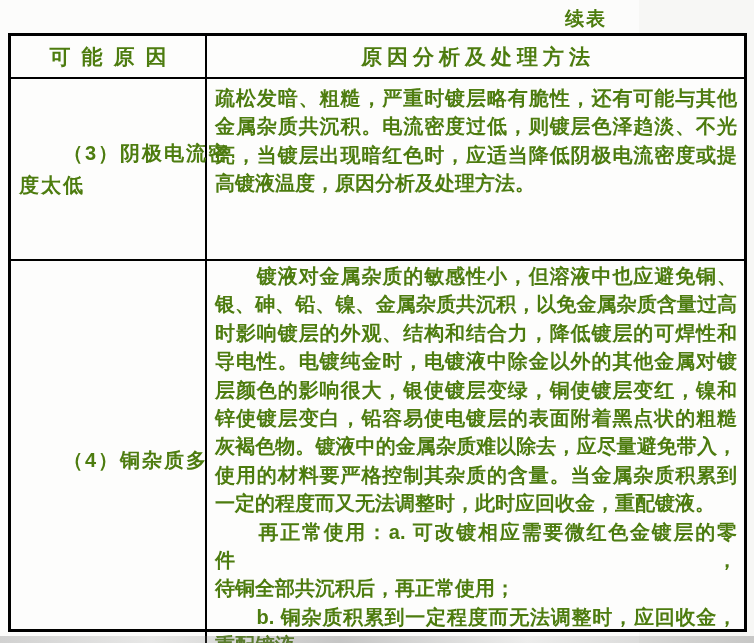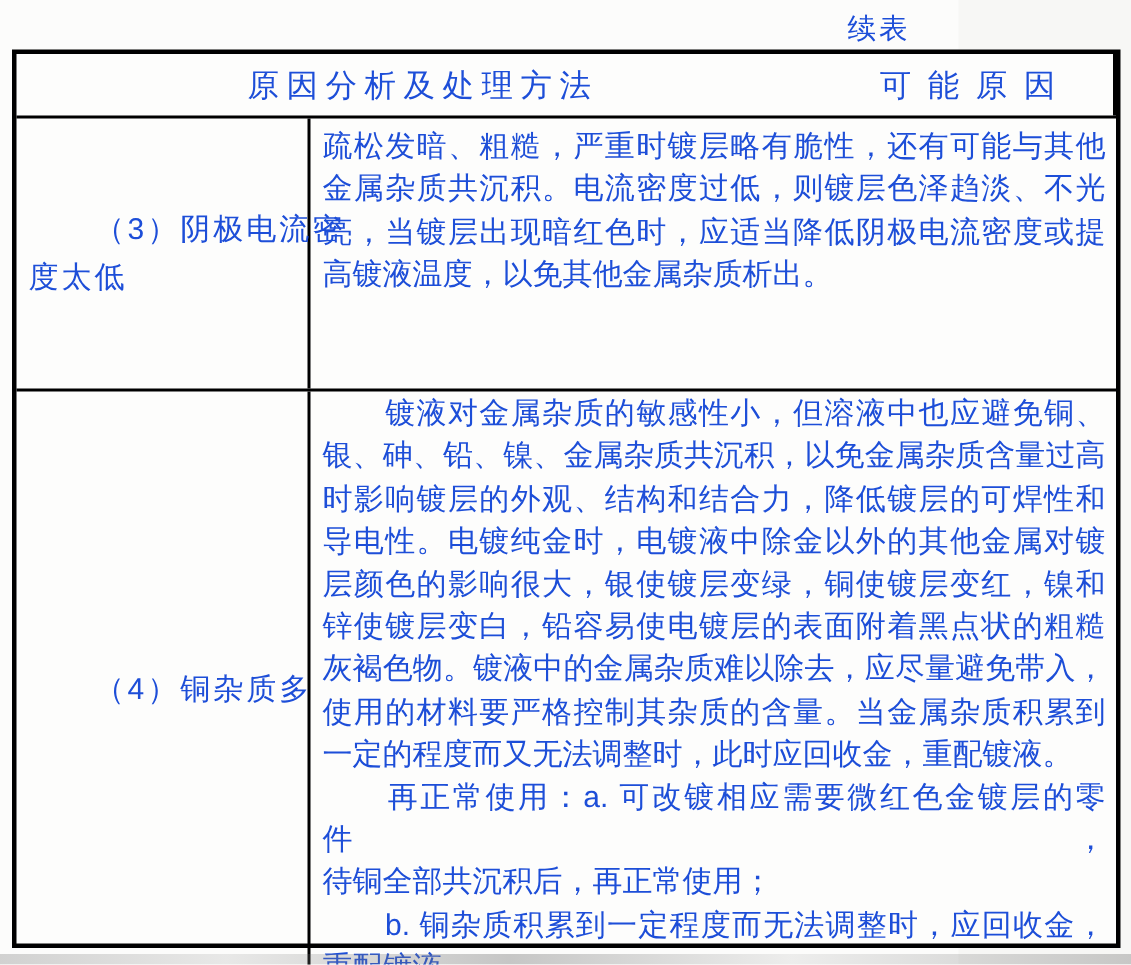--- a/index.html
+++ b/index.html
@@ -4,22 +4,22 @@
 <style>
   html,body{margin:0;padding:0;}
   body{
     width:754px;height:643px;overflow:hidden;
     background:#f7f7f5;
     font-family:"Liberation Sans", sans-serif;
   }
   .page{
     position:relative;width:639px;height:643px;
     background:#fcfcfb;
-    color:#1d4ed8;
-    font-weight:400;
+    color:#4d7c0f;
+    font-weight:700;
   }
   .continued{
     position:absolute;top:6px;right:32px;
     font-size:19px;letter-spacing:2px;
   }
   .table{
     position:absolute;left:8px;top:33px;
     width:739px;height:599px;
     box-sizing:border-box;
     border:3px solid #000;
@@ -75,34 +75,34 @@
 </head>
 <body>
 
 <div class="page">
 
   <div class="continued">续表</div>
 
   <div class="table">
 
     <div class="thead">
+      <div class="th th-cause">可能原因</div>
       <div class="th th-analysis">原因分析及处理方法</div>
-      <div class="th th-cause">可能原因</div>
     </div>
 
     <div class="trow trow-1">
       <div class="td td-cause">
           <div class="ln">　　（3）阴极电流密</div>
           <div class="ln">度太低</div>
         </div>
       <div class="td td-analysis">
           <div class="ln fill">疏松发暗、粗糙，严重时镀层略有脆性，还有可能与其他</div>
           <div class="ln fill">金属杂质共沉积。电流密度过低，则镀层色泽趋淡、不光</div>
           <div class="ln fill">亮，当镀层出现暗红色时，应适当降低阴极电流密度或提</div>
-          <div class="ln">高镀液温度，以免其他金属杂质析出。</div>
+          <div class="ln">高镀液温度，原因分析及处理方法。</div>
         </div>
     </div>
 
     <div class="trow trow-2">
       <div class="td td-cause">
           <div class="ln">　　（4）铜杂质多</div>
         </div>
       <div class="td td-analysis">
           <div class="ln fill">　　镀液对金属杂质的敏感性小，但溶液中也应避免铜、</div>
           <div class="ln fill">银、砷、铅、镍、金属杂质共沉积，以免金属杂质含量过高</div>

